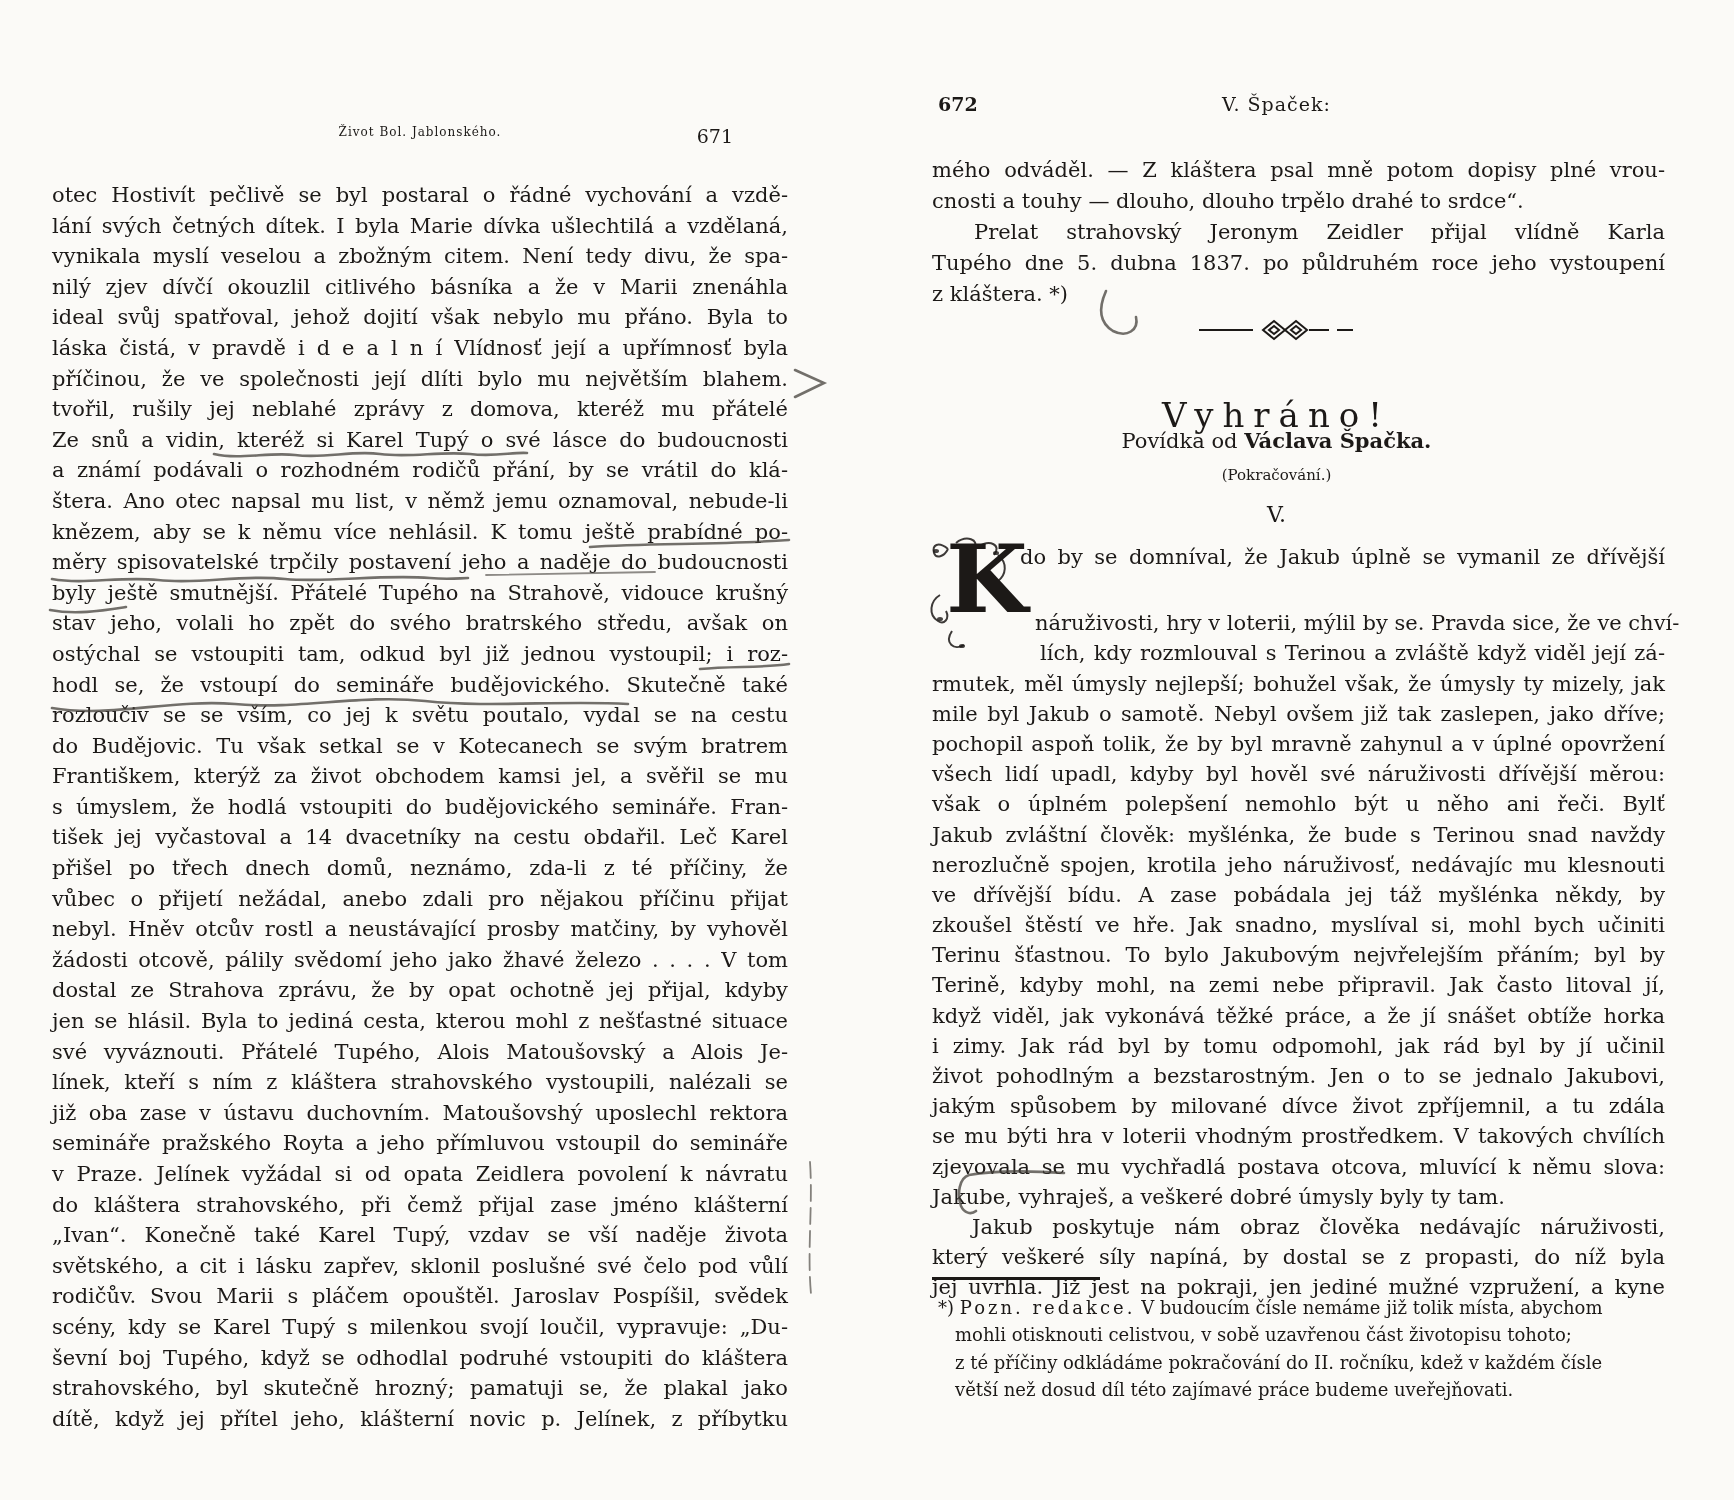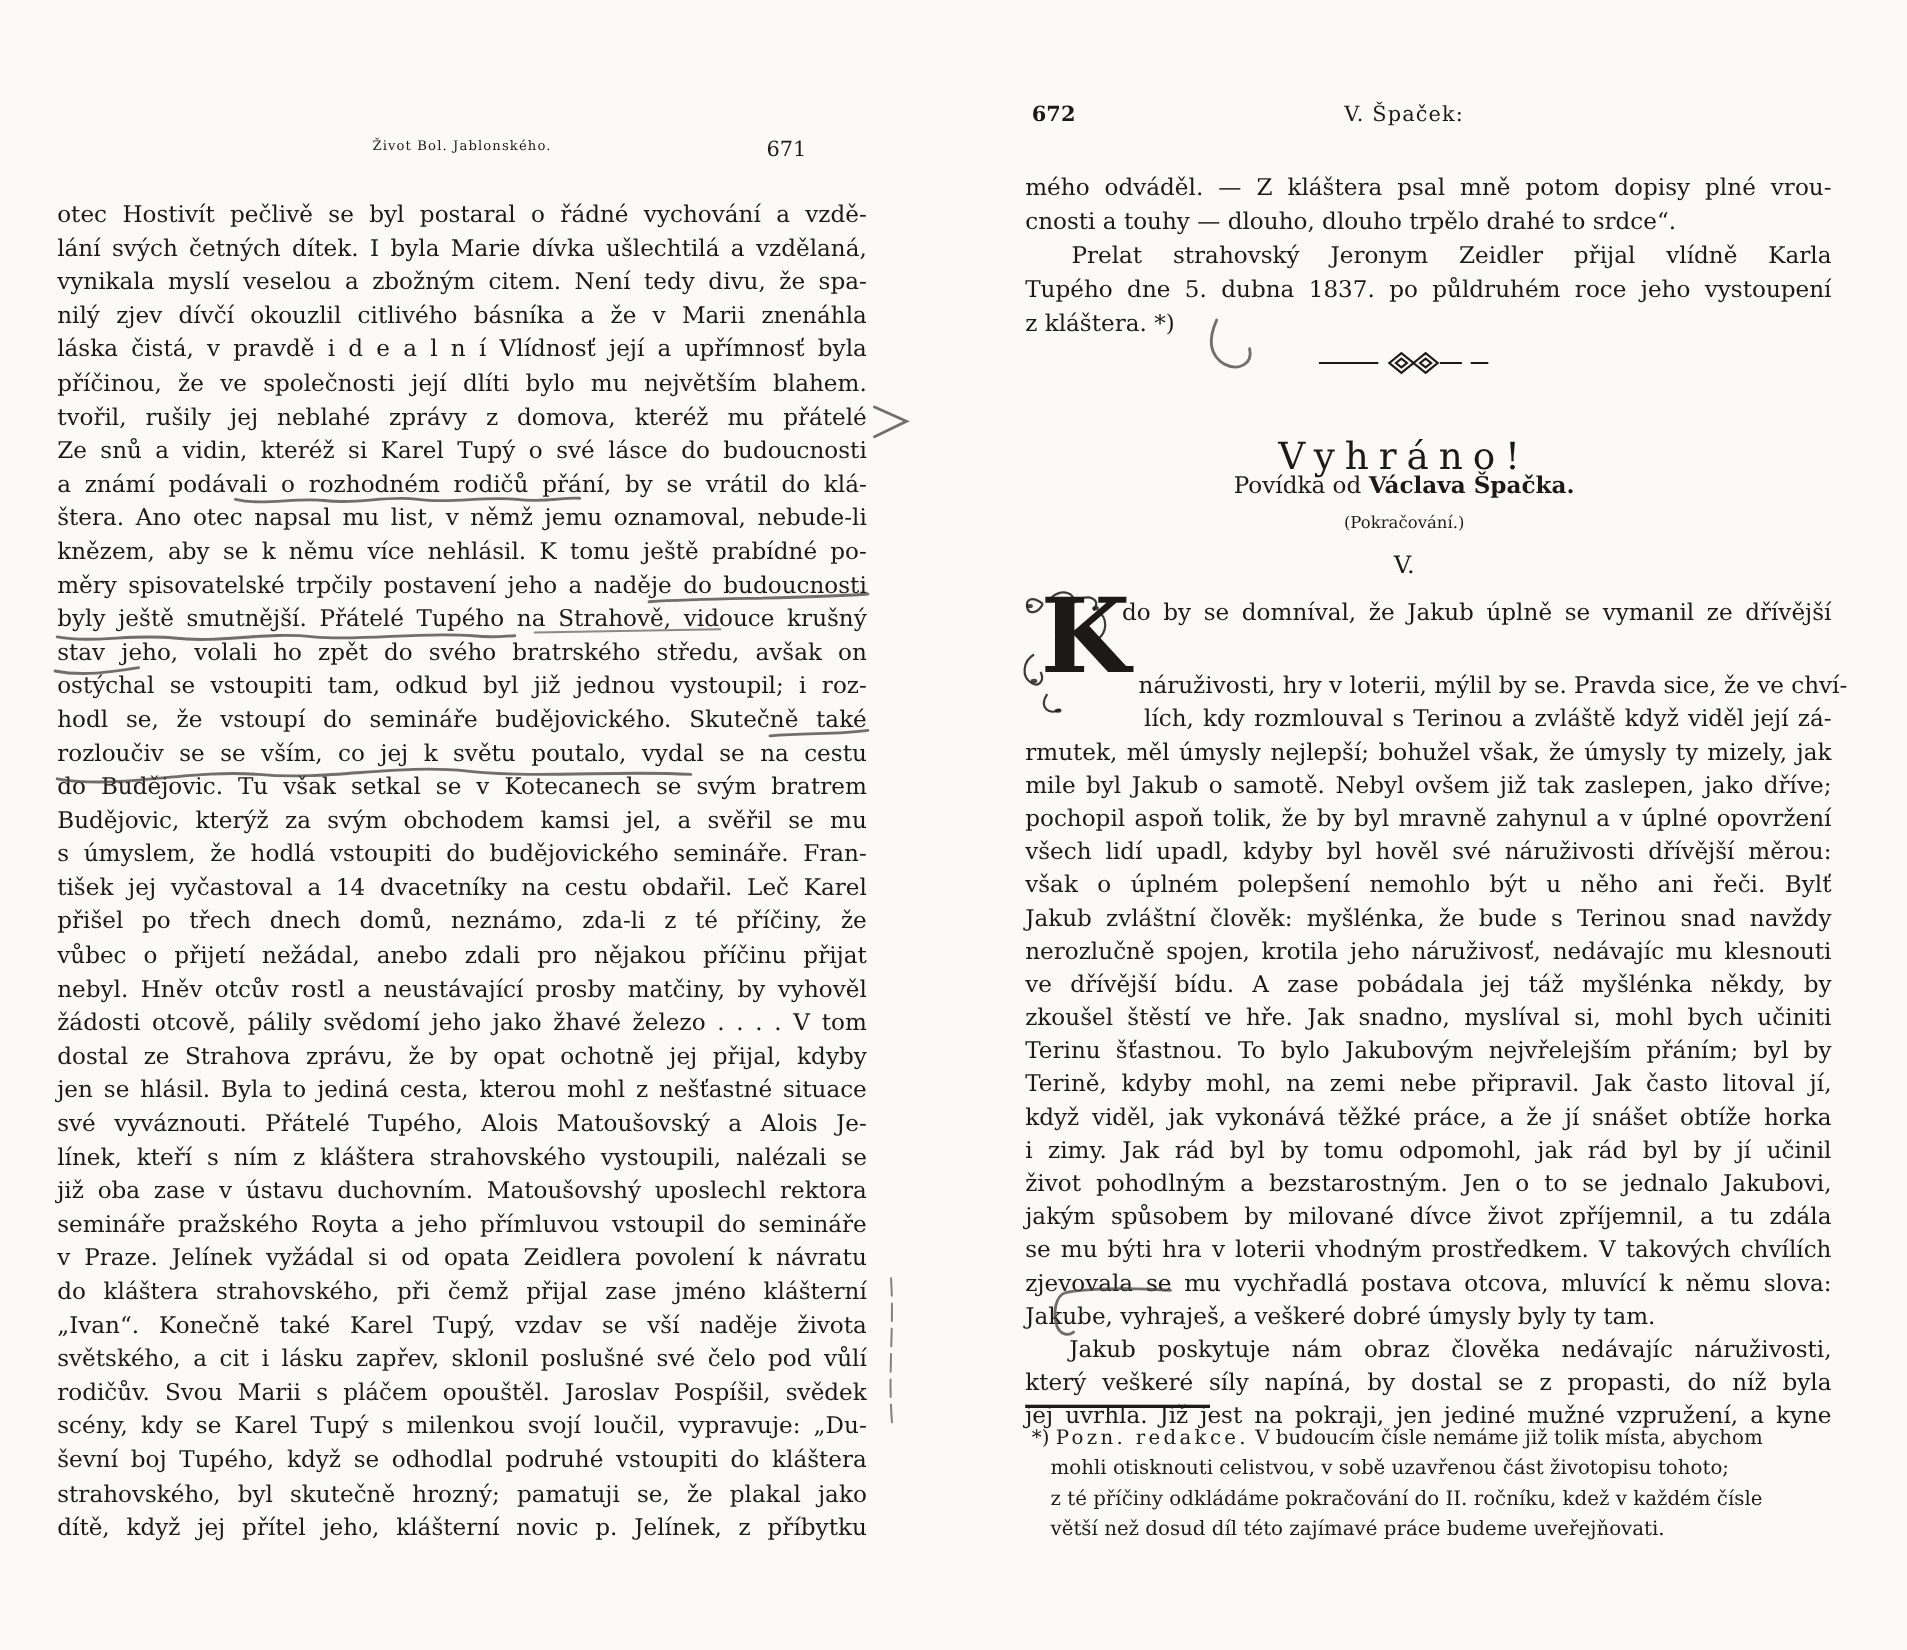--- a/index.html
+++ b/index.html
@@ -99,35 +99,36 @@
   <section class="page page-left">
     <header class="pl-header">
       <div class="pl-title">Život Bol. Jablonského.</div>
       <div class="pl-num">671</div>
     </header>
     <div class="pl-body">
         <div class="tline">otec Hostivít pečlivě se byl postaral o řádné vychování a vzdě-</div>
         <div class="tline">lání svých četných dítek. I byla Marie dívka ušlechtilá a vzdělaná,</div>
         <div class="tline">vynikala myslí veselou a zbožným citem. Není tedy divu, že spa-</div>
         <div class="tline">nilý zjev dívčí okouzlil citlivého básníka a že v Marii znenáhla</div>
+        <div class="tline">ideal svůj spatřoval, jehož dojití však nebylo mu přáno. Byla to</div>
         <div class="tline">láska čistá, v pravdě i d e a l n í  Vlídnosť její a upřímnosť byla</div>
         <div class="tline">příčinou, že ve společnosti její dlíti bylo mu největším blahem.</div>
         <div class="tline">tvořil, rušily jej neblahé zprávy z domova, kteréž mu přátelé</div>
         <div class="tline">Ze snů a vidin, kteréž si Karel Tupý o své lásce do budoucnosti</div>
         <div class="tline">a známí podávali o rozhodném rodičů přání, by se vrátil do klá-</div>
         <div class="tline">štera. Ano otec napsal mu list, v němž jemu oznamoval, nebude-li</div>
         <div class="tline">knězem, aby se k němu více nehlásil. K tomu ještě prabídné po-</div>
         <div class="tline">měry spisovatelské trpčily postavení jeho a naděje do budoucnosti</div>
         <div class="tline">byly ještě smutnější. Přátelé Tupého na Strahově, vidouce krušný</div>
         <div class="tline">stav jeho, volali ho zpět do svého bratrského středu, avšak on</div>
         <div class="tline">ostýchal se vstoupiti tam, odkud byl již jednou vystoupil; i roz-</div>
         <div class="tline">hodl se, že vstoupí do semináře budějovického. Skutečně také</div>
         <div class="tline">rozloučiv se se vším, co jej k světu poutalo, vydal se na cestu</div>
         <div class="tline">do Budějovic. Tu však setkal se v Kotecanech se svým bratrem</div>
-        <div class="tline">Budějovic, kterýž za svým obchodem kamsi jel, a svěřil se mu</div>
+        <div class="tline">Františkem, kterýž za život obchodem kamsi jel, a svěřil se mu</div>
         <div class="tline">s úmyslem, že hodlá vstoupiti do budějovického semináře. Fran-</div>
         <div class="tline">tišek jej vyčastoval a 14 dvacetníky na cestu obdařil. Leč Karel</div>
         <div class="tline">přišel po třech dnech domů, neznámo, zda-li z té příčiny, že</div>
         <div class="tline">vůbec o přijetí nežádal, anebo zdali pro nějakou příčinu přijat</div>
         <div class="tline">nebyl. Hněv otcův rostl a neustávající prosby matčiny, by vyhověl</div>
         <div class="tline">žádosti otcově, pálily svědomí jeho jako žhavé železo . . . . V tom</div>
         <div class="tline">dostal ze Strahova zprávu, že by opat ochotně jej přijal, kdyby</div>
         <div class="tline">jen se hlásil. Byla to jediná cesta, kterou mohl z nešťastné situace</div>
         <div class="tline">své vyváznouti.  Přátelé Tupého, Alois Matoušovský a Alois Je-</div>
         <div class="tline">línek, kteří s ním z kláštera strahovského vystoupili, nalézali se</div>

